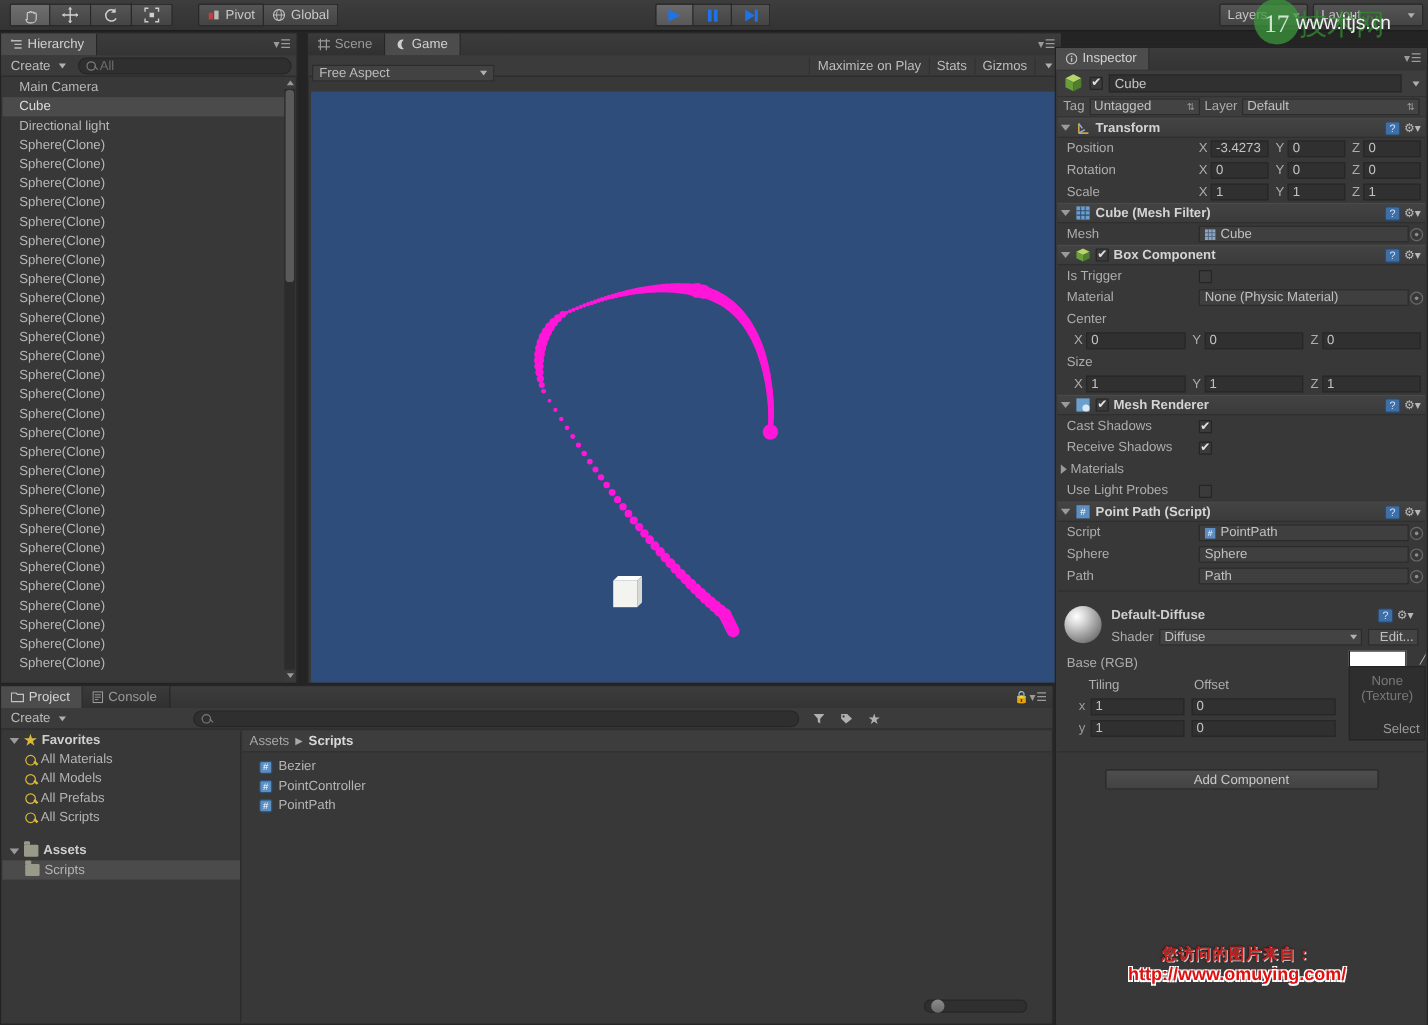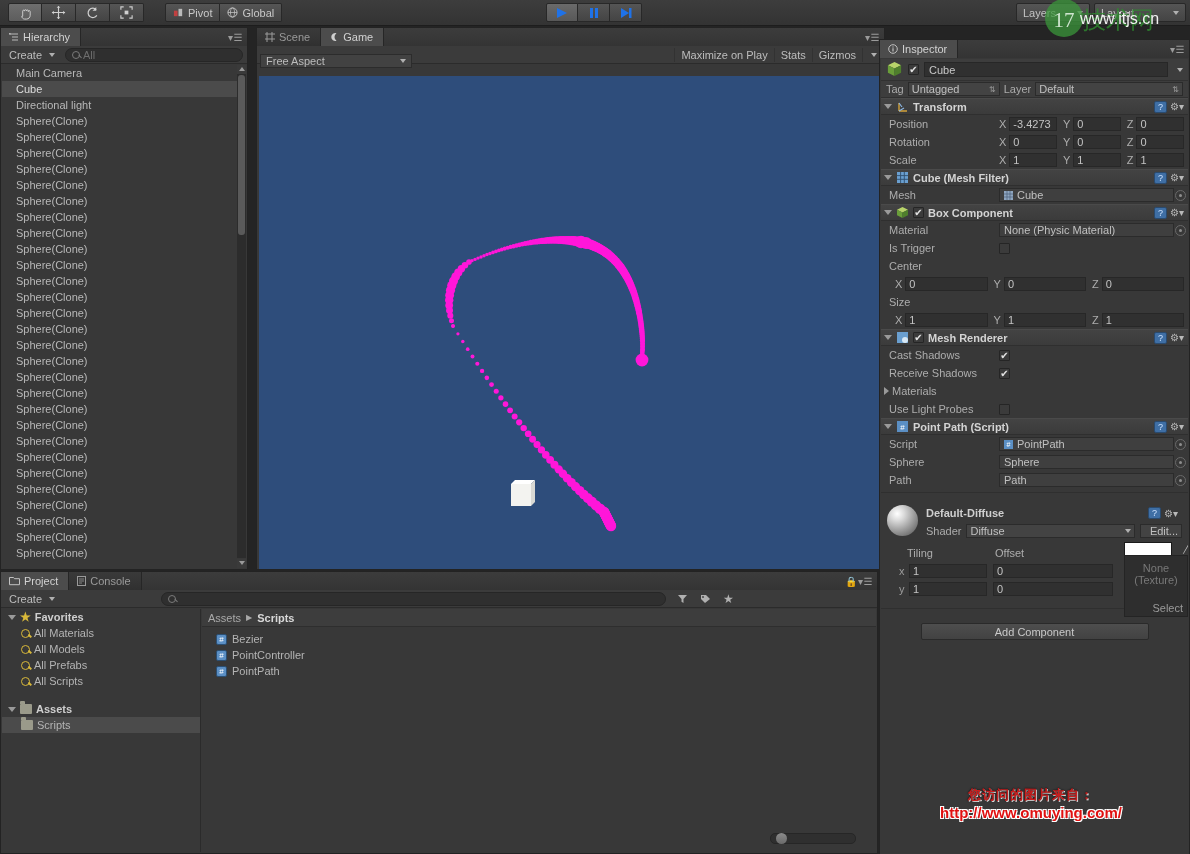--- a/index.html
+++ b/index.html
@@ -766,29 +766,29 @@
           <polygon points="12,3.8 6.5,6.6 6.5,12 12,9.2" fill="#4f7f2c"></polygon>
       </svg>
       <span class="chk">✔</span>
       <span class="title">Box Component</span>
       <span class="hdr-right">
           <span class="helpico">?</span>
           <span class="gearico">⚙▾</span>
         </span>
     </div>
     <div class="frow">
+      <span class="fname">Is Trigger</span>
+      <span class="chk"></span>
+    </div>
+    <div class="frow">
       <span class="fname">Material</span>
       <span class="objfld">
         <span>None (Physic Material)</span>
         <span class="objdot"></span>
       </span>
-    </div>
-    <div class="frow">
-      <span class="fname">Is Trigger</span>
-      <span class="chk"></span>
     </div>
     <div class="frow">
       <span class="fname">Center</span>
     </div>
     <div class="frow" style="padding-left:14px;">
       <span class="axis">
           <span class="a">X</span>
           <span class="fldbox" style="flex:1;margin-right:3px;">0</span>
           <span class="a">Y</span>
           <span class="fldbox" style="flex:1;margin-right:3px;">0</span>
@@ -896,20 +896,23 @@
             <span class="caret"></span>
           </span>
           <span class="popup" style="width:42px;justify-content:flex-end;">
             <span>Edit...</span>
           </span>
         </div>
       </div>
     </div>
 
     <div style="position:relative;padding:4px 6px 0 6px;">
+      <div class="frow" style="padding-left:2px;">
+        <span class="fname">Base (RGB)</span>
+      </div>
       <div class="frow" style="padding-left:20px;">
         <span class="fname" style="width:88px;">Tiling</span>
         <span class="fname">Offset</span>
       </div>
       <div class="frow" style="padding-left:12px;">
         <span style="width:10px;color:#9c9c9c;">x</span>
         <span class="fldbox" style="width:78px;margin-right:6px;">1</span>
         <span class="fldbox" style="width:120px;">0</span>
       </div>
       <div class="frow" style="padding-left:12px;">

